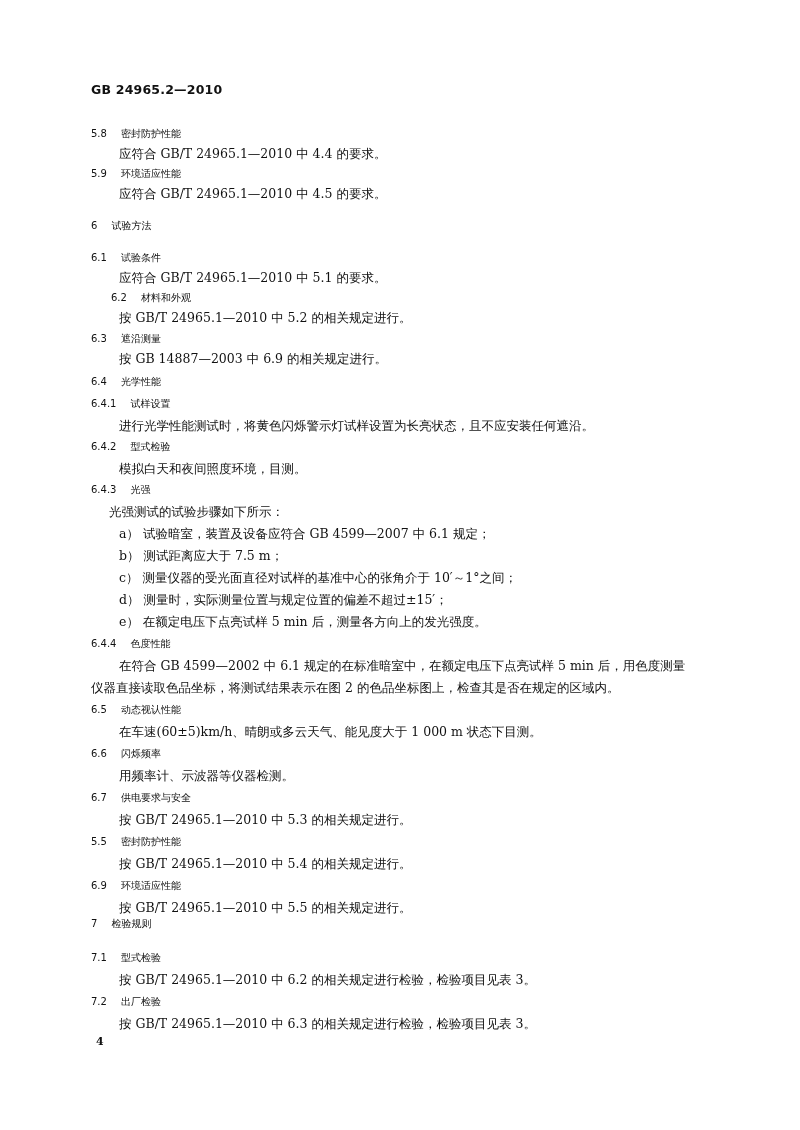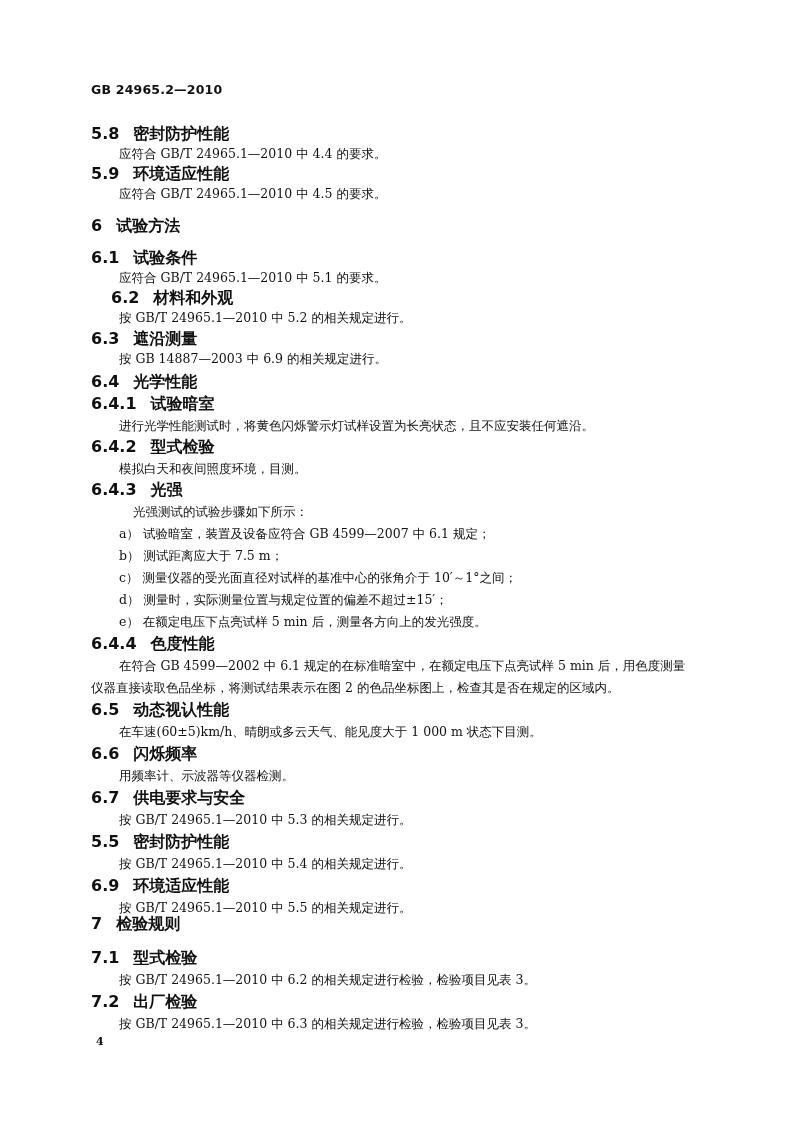--- a/index.html
+++ b/index.html
@@ -16,21 +16,21 @@
   .wm-bottom { top: 1118px; }
   .doc-header {
     position: absolute; left: 91px; top: 82px;
     font-family: "DejaVu Sans", sans-serif; font-weight: bold; font-size: 12.5px;
     letter-spacing: 0.2px;
   }
   .line {
     position: absolute; white-space: nowrap; font-size: 12.5px; line-height: 16px;
   }
   .h {
-    font-family: "DejaVu Sans", sans-serif; font-weight: bold; font-size: 16px;
+    font-family: "DejaVu Sans", sans-serif; font-weight: normal; font-size: 10px;
   }
   .h .num { display: inline-block; }
   .h .title { margin-left: 14px; }
   .p { font-family: "DejaVu Serif", "Liberation Serif", serif; }
   .page-num {
     position: absolute; left: 96px; top: 1035px; font-size: 11px;
     font-family: "DejaVu Serif", serif; font-weight: bold;
   }
 </style>
 </head>
@@ -46,26 +46,26 @@
     <div class="line h" style="left: 91px; top: 166px;"><span class="num">5.9</span><span class="title">环境适应性能</span></div>
     <div class="line p" style="left: 119px; top: 186px;">应符合 GB/T 24965.1—2010 中 4.5 的要求。</div>
     <div class="line h" style="left: 91px; top: 218px;"><span class="num">6</span><span class="title">试验方法</span></div>
     <div class="line h" style="left: 91px; top: 250px;"><span class="num">6.1</span><span class="title">试验条件</span></div>
     <div class="line p" style="left: 119px; top: 270px;">应符合 GB/T 24965.1—2010 中 5.1 的要求。</div>
     <div class="line h" style="left: 91px; top: 290px; margin-left: 20px;"><span class="num">6.2</span><span class="title">材料和外观</span></div>
     <div class="line p" style="left: 119px; top: 310px;">按 GB/T 24965.1—2010 中 5.2 的相关规定进行。</div>
     <div class="line h" style="left: 91px; top: 331px;"><span class="num">6.3</span><span class="title">遮沿测量</span></div>
     <div class="line p" style="left: 119px; top: 351px;">按 GB 14887—2003 中 6.9 的相关规定进行。</div>
     <div class="line h" style="left: 91px; top: 374px;"><span class="num">6.4</span><span class="title">光学性能</span></div>
-    <div class="line h" style="left: 91px; top: 396px;"><span class="num">6.4.1</span><span class="title">试验暗室</span></div>
+    <div class="line h" style="left: 91px; top: 396px;"><span class="num">6.4.1</span><span class="title">试样设置</span></div>
     <div class="line p" style="left: 119px; top: 418px;">进行光学性能测试时，将黄色闪烁警示灯试样设置为长亮状态，且不应安装任何遮沿。</div>
     <div class="line h" style="left: 91px; top: 439px;"><span class="num">6.4.2</span><span class="title">型式检验</span></div>
     <div class="line p" style="left: 119px; top: 461px;">模拟白天和夜间照度环境，目测。</div>
     <div class="line h" style="left: 91px; top: 482px;"><span class="num">6.4.3</span><span class="title">光强</span></div>
-    <div class="line p" style="left: 133px; top: 504px; text-align: center;">光强测试的试验步骤如下所示：</div>
+    <div class="line p" style="left: 109px; top: 504px; text-align: center;">光强测试的试验步骤如下所示：</div>
     <div class="line p" style="left: 119px; top: 526px;">a）  试验暗室，装置及设备应符合 GB 4599—2007 中 6.1 规定；</div>
     <div class="line p" style="left: 119px; top: 548px;">b）  测试距离应大于 7.5 m；</div>
     <div class="line p" style="left: 119px; top: 570px;">c）  测量仪器的受光面直径对试样的基准中心的张角介于 10′～1°之间；</div>
     <div class="line p" style="left: 119px; top: 592px;">d）  测量时，实际测量位置与规定位置的偏差不超过±15′；</div>
     <div class="line p" style="left: 119px; top: 614px;">e）  在额定电压下点亮试样 5 min 后，测量各方向上的发光强度。</div>
     <div class="line h" style="left: 91px; top: 636px;"><span class="num">6.4.4</span><span class="title">色度性能</span></div>
     <div class="line p" style="left: 119px; top: 658px;">在符合 GB 4599—2002 中 6.1 规定的在标准暗室中，在额定电压下点亮试样 5 min 后，用色度测量</div>
     <div class="line p" style="left: 91px; top: 680px;">仪器直接读取色品坐标，将测试结果表示在图 2 的色品坐标图上，检查其是否在规定的区域内。</div>
     <div class="line h" style="left: 91px; top: 702px;"><span class="num">6.5</span><span class="title">动态视认性能</span></div>
     <div class="line p" style="left: 119px; top: 724px;">在车速(60±5)km/h、晴朗或多云天气、能见度大于 1 000 m 状态下目测。</div>

